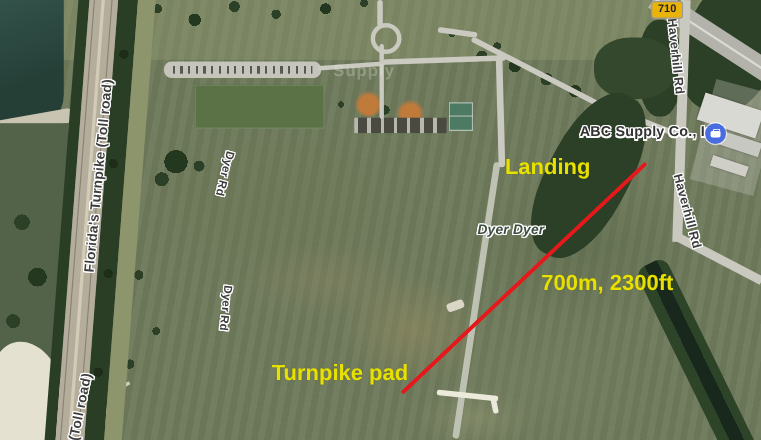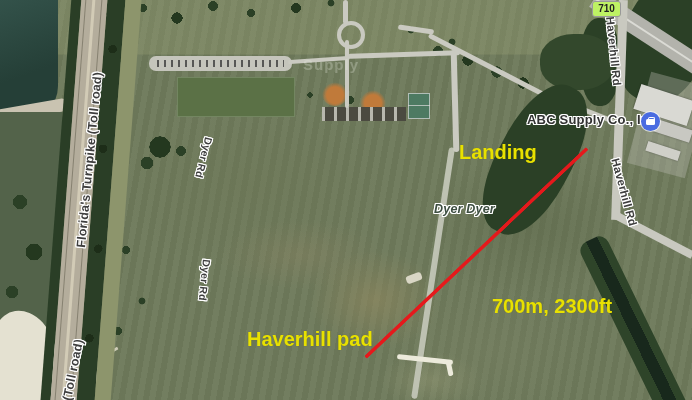--- a/index.html
+++ b/index.html
@@ -123,30 +123,30 @@
   .lb-hav2{left:621px;top:157px;transform:rotate(75deg);font-size:11.5px;}
   .lb-dyer1{left:215px;top:139px;transform:rotate(104deg);font-size:10.5px;}
   .lb-dyer2{left:213px;top:260px;transform:rotate(96deg);font-size:10.5px;}
   .lb-park{left:434px;top:202px;font-size:12.5px;font-style:italic;color:#3e4f42;}
   .lb-poi{left:527px;top:112px;font-size:13px;color:#333;}
   .poi-icon{left:641px;top:112px;width:19px;height:19px;border-radius:50%;background:#4a6ce1;
      box-shadow:0 0 0 1px rgba(255,255,255,.65);}
   .poi-icon .case{position:absolute;left:5px;top:7px;width:9px;height:6px;background:#fff;border-radius:1.5px;}
   .poi-icon .handle{position:absolute;left:7px;top:4.5px;width:5px;height:3px;border:1.2px solid #fff;
      border-bottom:none;border-radius:2px 2px 0 0;}
-  .shield{left:592px;top:1px;width:27px;height:14px;background:#bef264;border:1px solid #999;border-radius:3px;
+  .shield{left:592px;top:1px;width:27px;height:14px;background:#eab308;border:1px solid #999;border-radius:3px;
      font-size:10px;font-weight:700;color:#222;text-align:center;line-height:14px;}
   .watermark{left:303px;top:56px;font-size:15px;font-weight:700;color:#e9eee2;opacity:.28;letter-spacing:1px;}
   
   .redline{left:364px;top:356px;width:305px;height:0;border-top:4px solid #e5191c;
      transform:rotate(-43.3deg);transform-origin:0 0;border-radius:2px;}
   .ann{font-size:20px;font-weight:700;color:#e8e100;white-space:nowrap;
      text-shadow:0 0 1px rgba(60,60,0,.35);}
   .ann-landing{left:459px;top:141px;}
-  .ann-dist{left:492px;top:247px;margin-top:48px;}
+  .ann-dist{left:492px;top:247px;}
   .ann-launch{left:247px;top:328px;}
 </style>
 </head>
 <body>
 
 <div class="stage">
 
   <div class="abs terrain"></div>
   <div class="abs trees"></div>
   <div class="abs lake"></div>
@@ -206,14 +206,14 @@
   <div class="abs poi-icon" style="background: rgb(74, 108, 225);">
     <span class="handle"></span>
     <span class="case"></span>
   </div>
   <div class="abs shield">710</div>
   <div class="abs watermark">Supply</div>
 
   <div class="abs redline" style="border-top-color: rgb(229, 25, 28);"></div>
   <div class="abs ann ann-landing" style="color: rgb(232, 225, 0);">Landing</div>
   <div class="abs ann ann-dist" style="color: rgb(232, 225, 0);">700m, 2300ft</div>
-  <div class="abs ann ann-launch" style="color: rgb(232, 225, 0);">Haverhill pad</div>
+  <div class="abs ann ann-launch" style="color: rgb(232, 225, 0);">Turnpike pad</div>
 </div>
 
 </body></html>

